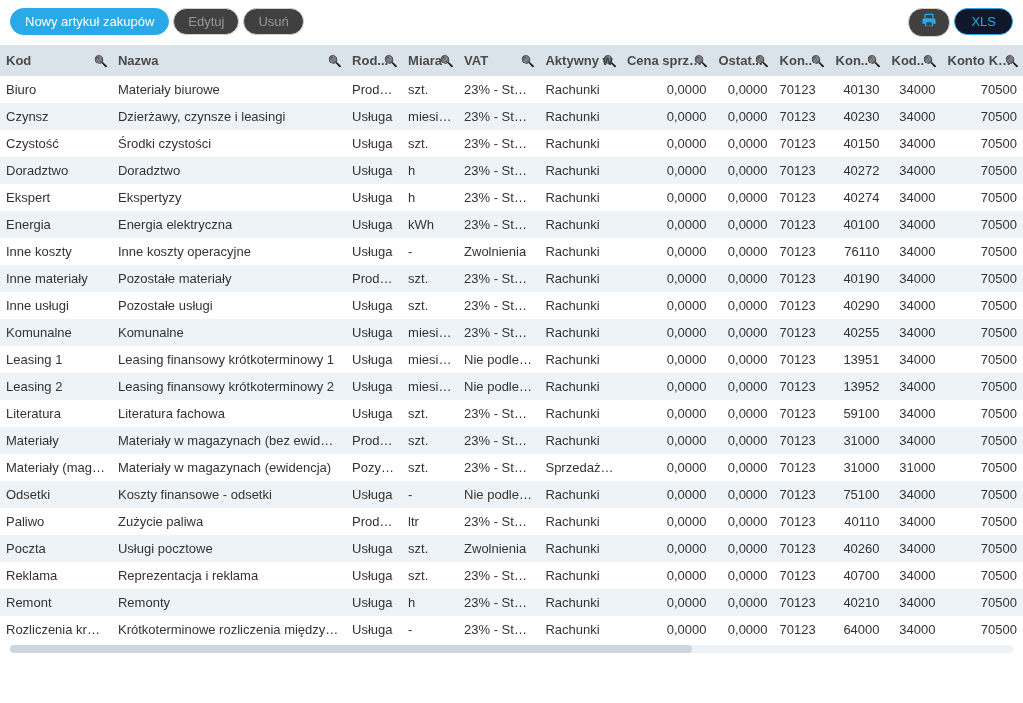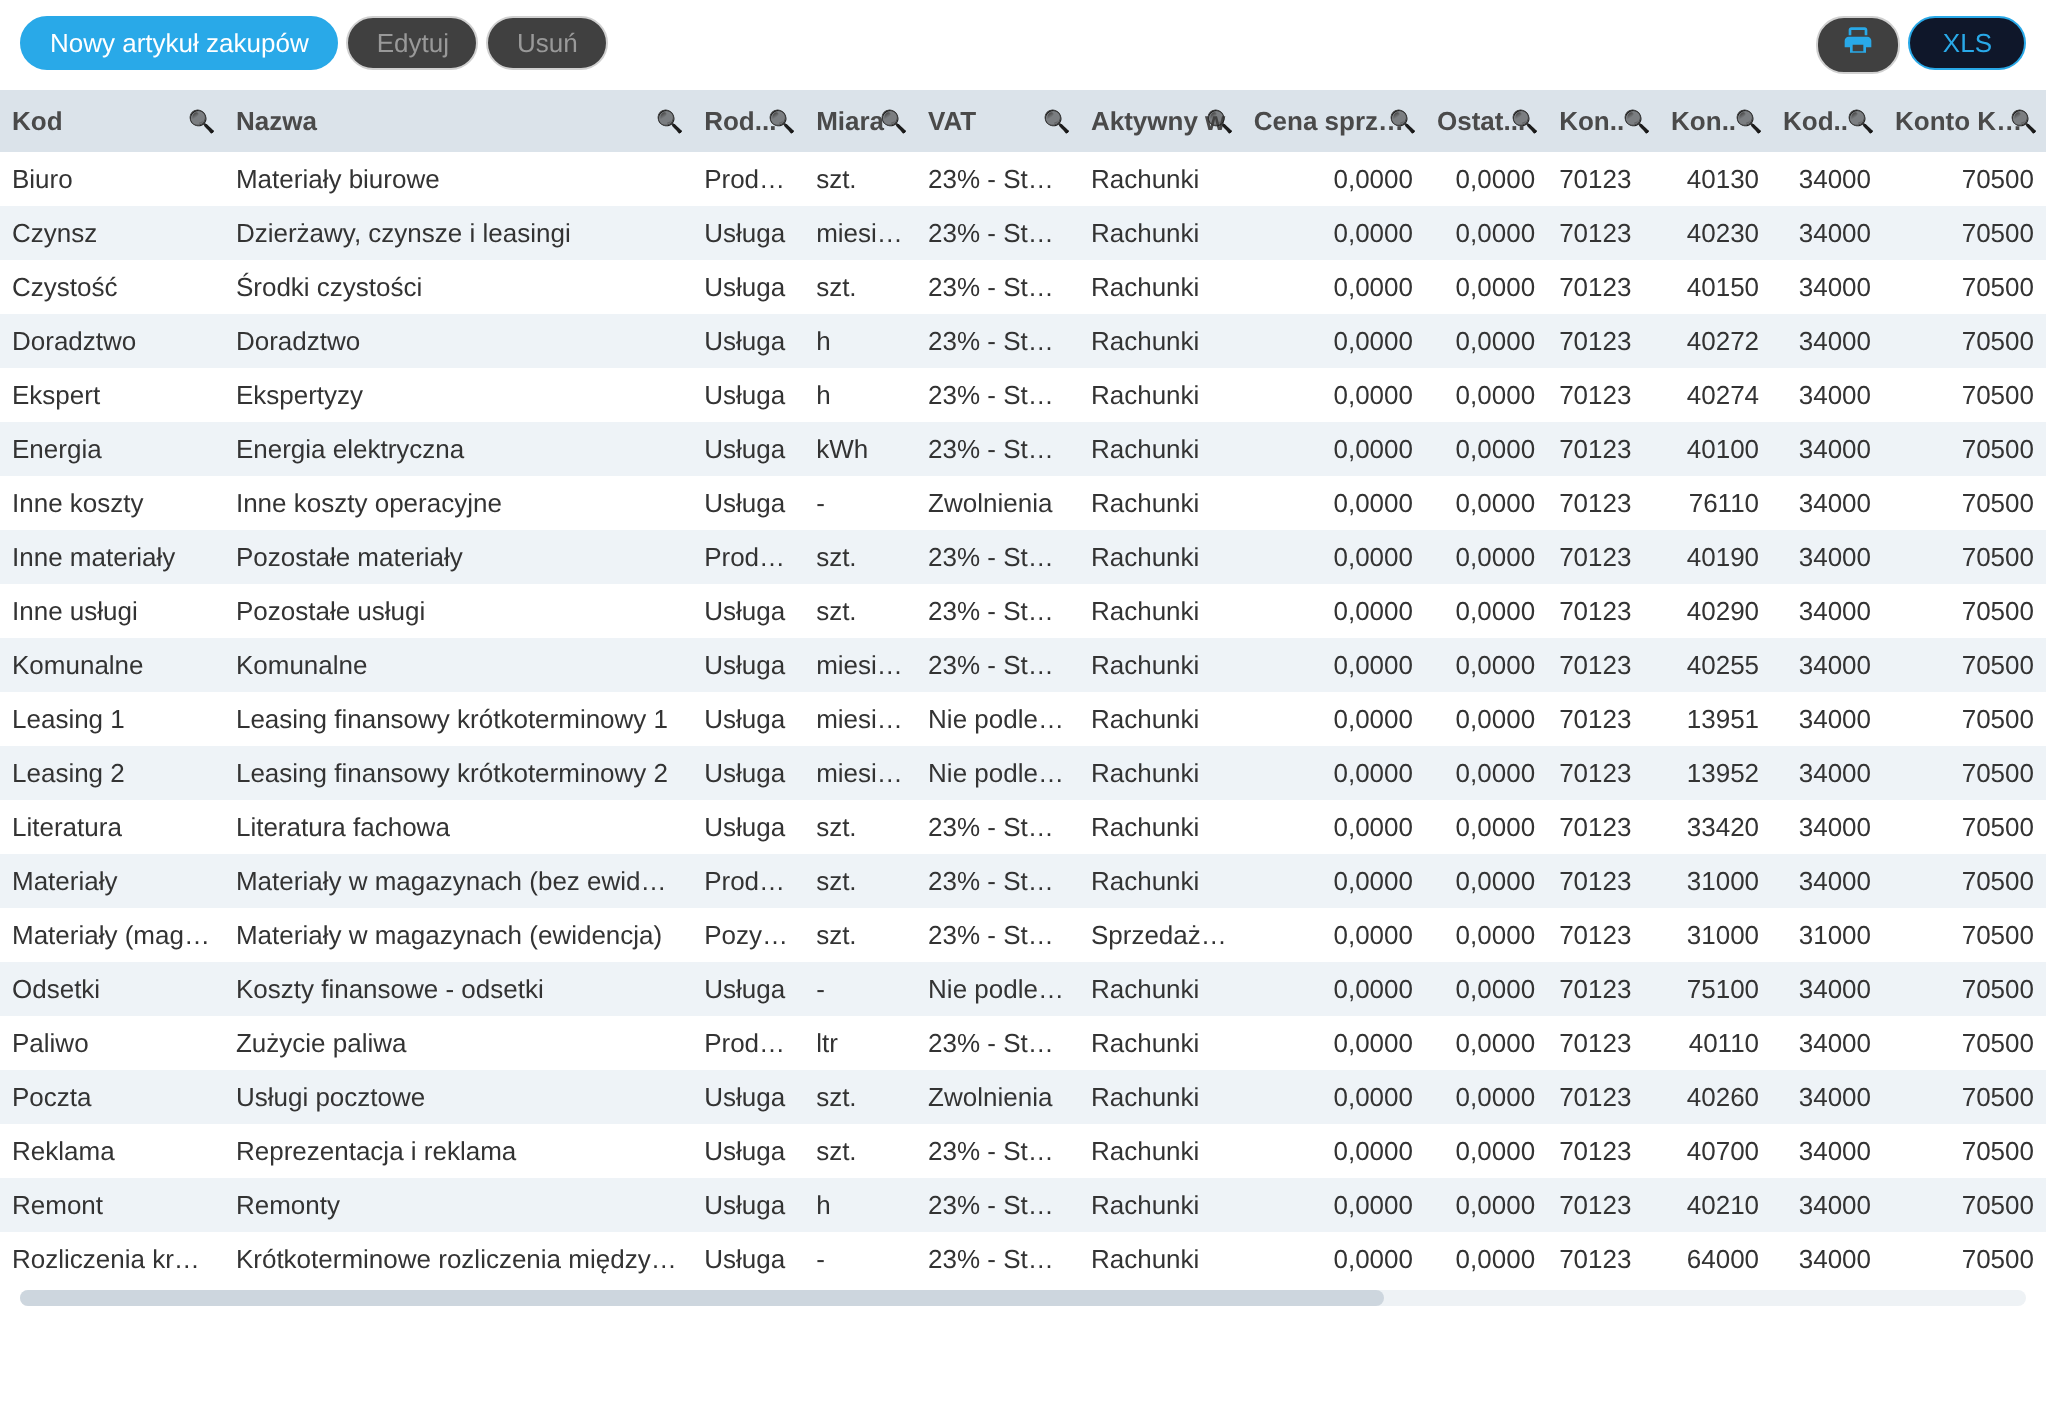--- a/index.html
+++ b/index.html
@@ -321,21 +321,21 @@
         <tr>
           <td class="col-kod">Literatura</td>
           <td class="col-nazwa">Literatura fachowa</td>
           <td class="col-rodz">Usługa</td>
           <td class="col-miara">szt.</td>
           <td class="col-vat">23% - Staw...</td>
           <td class="col-aktywny">Rachunki</td>
           <td class="col-cena num">0,0000</td>
           <td class="col-ostat num">0,0000</td>
           <td class="col-kon1">70123</td>
-          <td class="col-kon2 num">33420</td>
+          <td class="col-kon2 num">59100</td>
           <td class="col-kod2 num">34000</td>
           <td class="col-konto num">70500</td>
         </tr>
         <tr>
           <td class="col-kod">Materiały</td>
           <td class="col-nazwa">Materiały w magazynach (bez ewidencji)</td>
           <td class="col-rodz">Produkt</td>
           <td class="col-miara">szt.</td>
           <td class="col-vat">23% - Staw...</td>
           <td class="col-aktywny">Rachunki</td>

